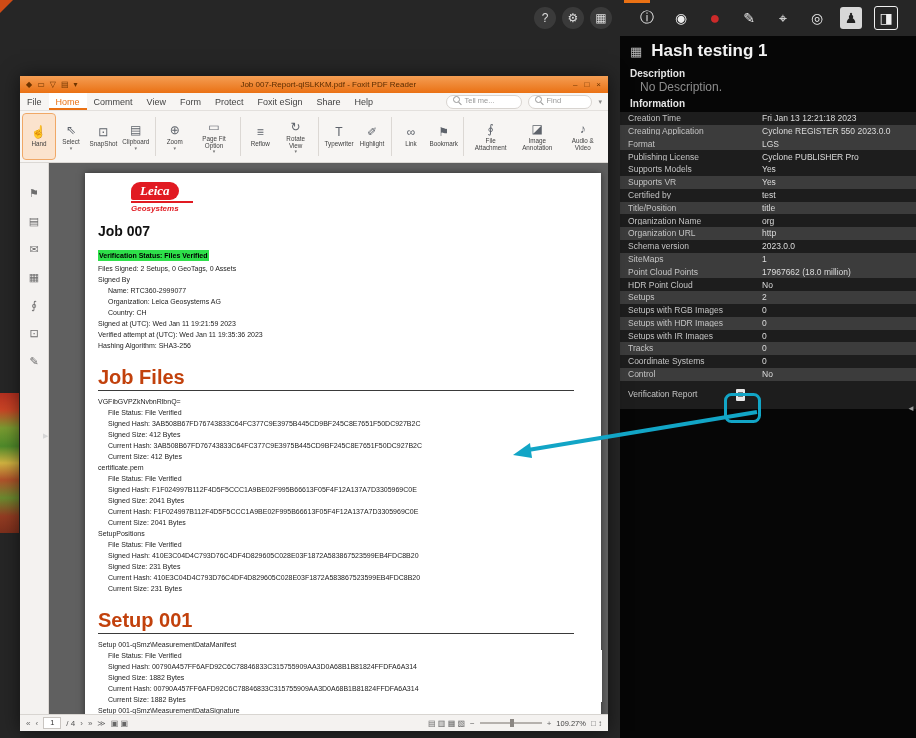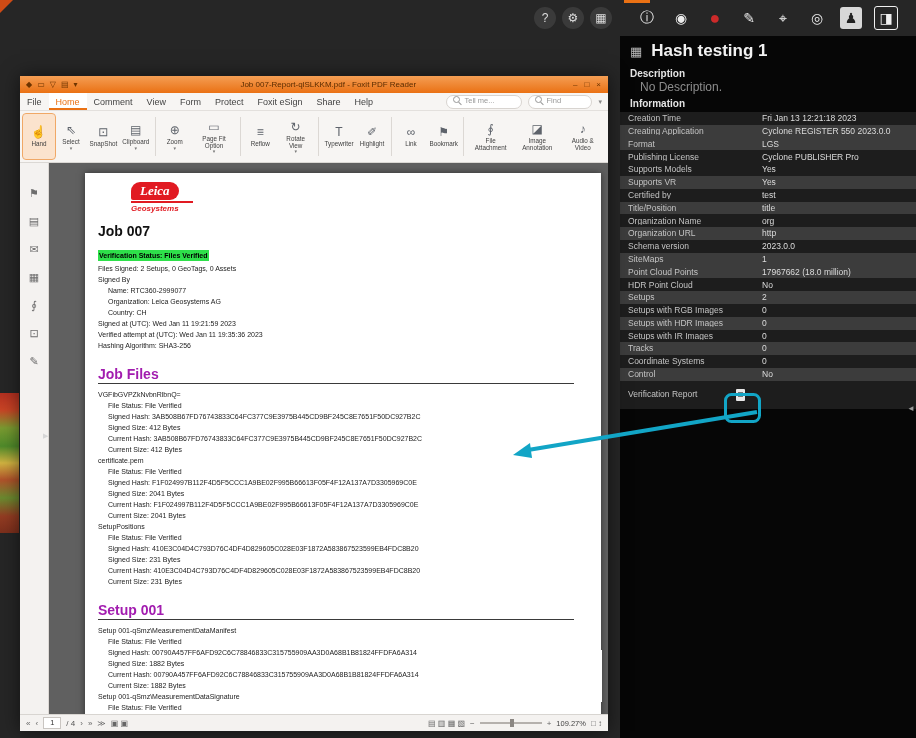--- a/index.html
+++ b/index.html
@@ -90,21 +90,21 @@
   .logo-flag{display:inline-block;background:var(--leica-red);color:#fff;font-style:italic;font-weight:bold;
     font-size:13px;line-height:15px;padding:1px 9px 2px;border-radius:9px 9px 9px 2px;
     font-family:"Liberation Serif",serif;}
   .logo-sub{display:block;color:var(--leica-red);font-weight:bold;font-style:italic;font-size:8px;
     border-top:2px solid var(--leica-red);width:62px;padding-top:1px;margin-top:1px;}
   .job-title{font-size:14px;font-weight:bold;color:#111;margin:10px 0 5px;}
   .status-hl{display:inline-block;background:var(--green);font-size:7px;font-weight:bold;color:#000;
     padding:1px 1px;line-height:9px;margin-bottom:2px;}
   .doc-line{font-size:7px;color:#222;line-height:11px;white-space:nowrap;}
   .doc-line.ind{padding-left:10px;}
-  .sec-title{font-size:14px;font-weight:bold;color:#a21caf;margin:15px 0 1px;}
+  .sec-title{font-size:20px;font-weight:bold;color:#c2410c;margin:15px 0 1px;}
   .sec-rule{border:none;border-top:1px solid #3a3a3a;width:476px;margin:0 0 5px 0;}
   .file-block{margin:0;}
   
   .status-bar{height:16px;background:#f4f2f0;border-top:1px solid #d8d5d1;display:flex;align-items:center;
     font-size:8px;color:#555;padding:0 6px;gap:5px;flex:0 0 auto;}
   .page-box{border:1px solid #c9c5c1;background:#fff;font-size:7.5px;padding:0 6px;height:10px;line-height:10px;color:#333;}
   .sb-glyph{cursor:pointer;color:#666;}
   .sb-spacer{flex:1;}
   .zoom-track{width:62px;height:2px;background:#b5b1ad;position:relative;}
   .zoom-thumb{position:absolute;left:30px;top:-3px;width:4px;height:8px;background:#8b8783;}

